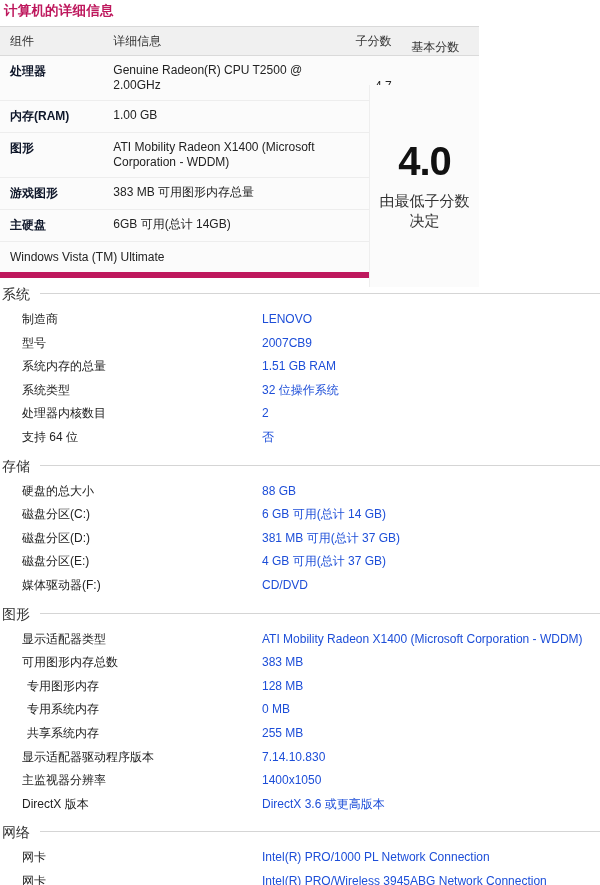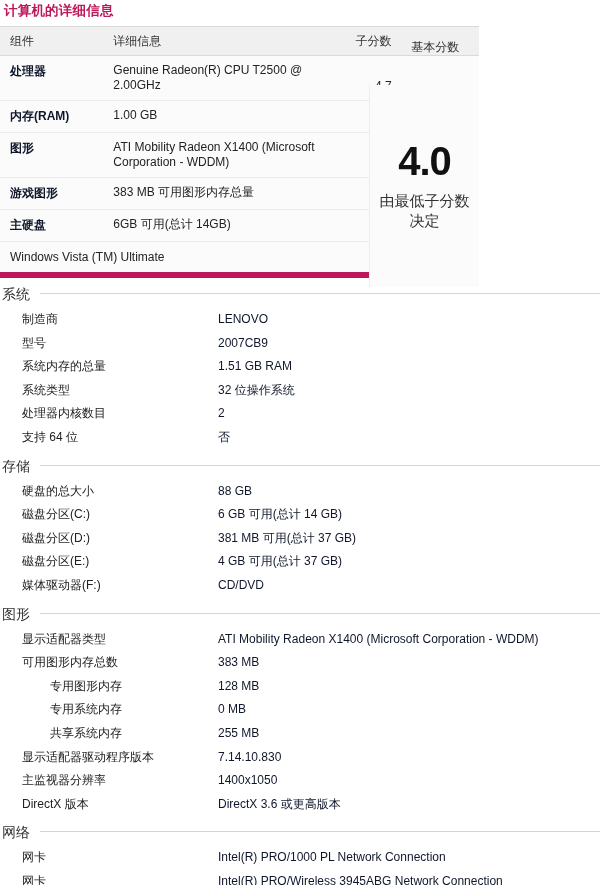--- a/index.html
+++ b/index.html
@@ -126,29 +126,29 @@
   }
   .section-title span { background: #fff; padding-right: 6px; position: relative; z-index: 1; }
 
   .kv {
     display: flex;
     align-items: flex-start;
     padding: 4px 0 4px 0;
     line-height: 1.3;
   }
   .kv .k {
-    width: 218px;
+    width: 262px;
     padding-left: 22px;
     box-sizing: border-box;
     color: #222;
   }
-  .kv .k.indent { padding-left: 50px; }
+  .kv .k.indent { padding-left: 27px; }
   .kv .v {
     flex: 1;
-    color: #0f172a;
+    color: #1d4ed8;
     padding-right: 8px;
   }
 </style>
 </head>
 <body>
 
 <div class="page">
 
   <div class="page-title">计算机的详细信息</div>
 

